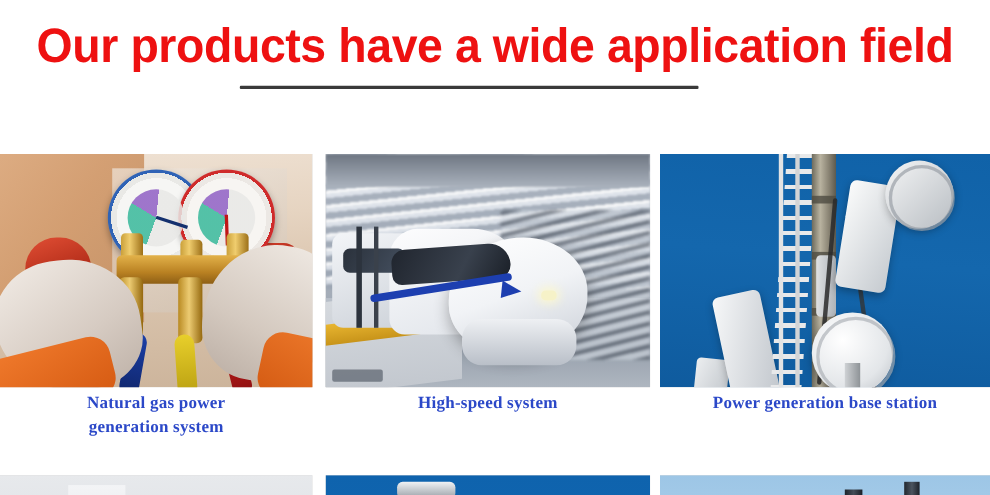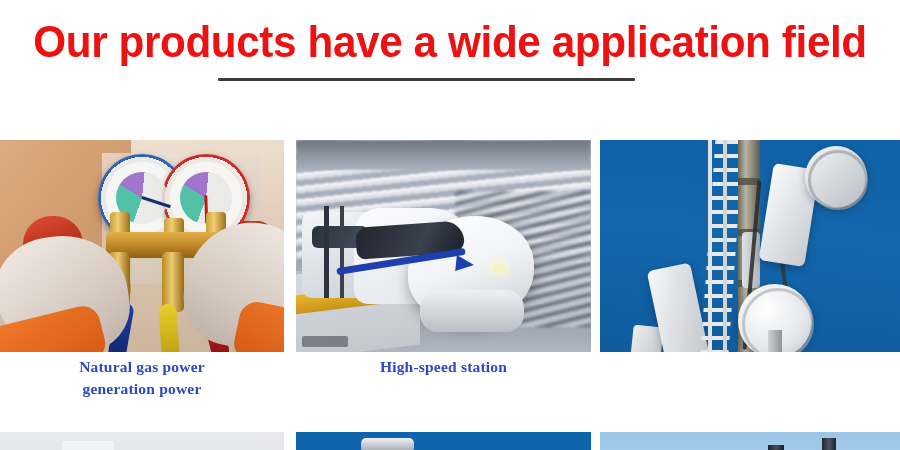--- a/index.html
+++ b/index.html
@@ -239,21 +239,21 @@
           <div class="layer p1-hoseB"></div>
           <div class="layer p1-hoseY"></div>
           <div class="layer p1-hoseR"></div>
           <div class="layer p1-gloveL"></div>
           <div class="layer p1-gloveR"></div>
           <div class="layer p1-cuffL"></div>
           <div class="layer p1-cuffR"></div>
         </div>
         <div class="tile-caption">
           <span class="cap-line">Natural gas power</span>
-          <span class="cap-line">generation power</span>
+          <span class="cap-line">generation system</span>
         </div>
       </div>
 
       <div class="tile-cell cell-2">
         <div class="tile-photo">
           <div class="layer p2-bg"></div>
           <div class="layer p2-blur"></div>
           <div class="layer p2-ceil"></div>
           <div class="layer p2-floor"></div>
           <div class="layer p2-plat"></div>
@@ -266,21 +266,21 @@
           <div class="layer p2-win"></div>
           <div class="layer p2-door"></div>
           <div class="layer p2-door2"></div>
           <div class="layer p2-stripe"></div>
           <div class="layer p2-arrow"></div>
           <div class="layer p2-lamp"></div>
           <div class="layer p2-skirt"></div>
           <div class="layer p2-stamp"></div>
         </div>
         <div class="tile-caption">
-          <span class="cap-line">High-speed station</span>
+          <span class="cap-line">High-speed system</span>
         </div>
       </div>
 
       <div class="tile-cell cell-3">
         <div class="tile-photo">
           <div class="layer p3-bg"></div>
           <div class="layer p3-panelC"></div>
           <div class="layer p3-panelB"></div>
           <div class="layer p3-ladder"></div>
           <div class="layer p3-ladder-rail1"></div>
@@ -294,20 +294,23 @@
           <div class="layer p3-box"></div>
           <div class="layer p3-cable1"></div>
           <div class="layer p3-cable2"></div>
           <div class="layer p3-panelA"></div>
           <div class="layer p3-dishA"></div>
           <div class="layer p3-dishA-rim"></div>
           <div class="layer p3-dishB"></div>
           <div class="layer p3-dishB-rim"></div>
           <div class="layer p3-pole"></div>
         </div>
+        <div class="tile-caption">
+          <span class="cap-line">Power generation base station</span>
+        </div>
       </div>
     </div>
 
     <div class="tile-row tile-row-bottom">
 
       <div class="tile-cell cell-1">
         <div class="tile-photo">
           <div class="layer b1-bg"></div>
 
           <div class="layer b1-grey"></div>

